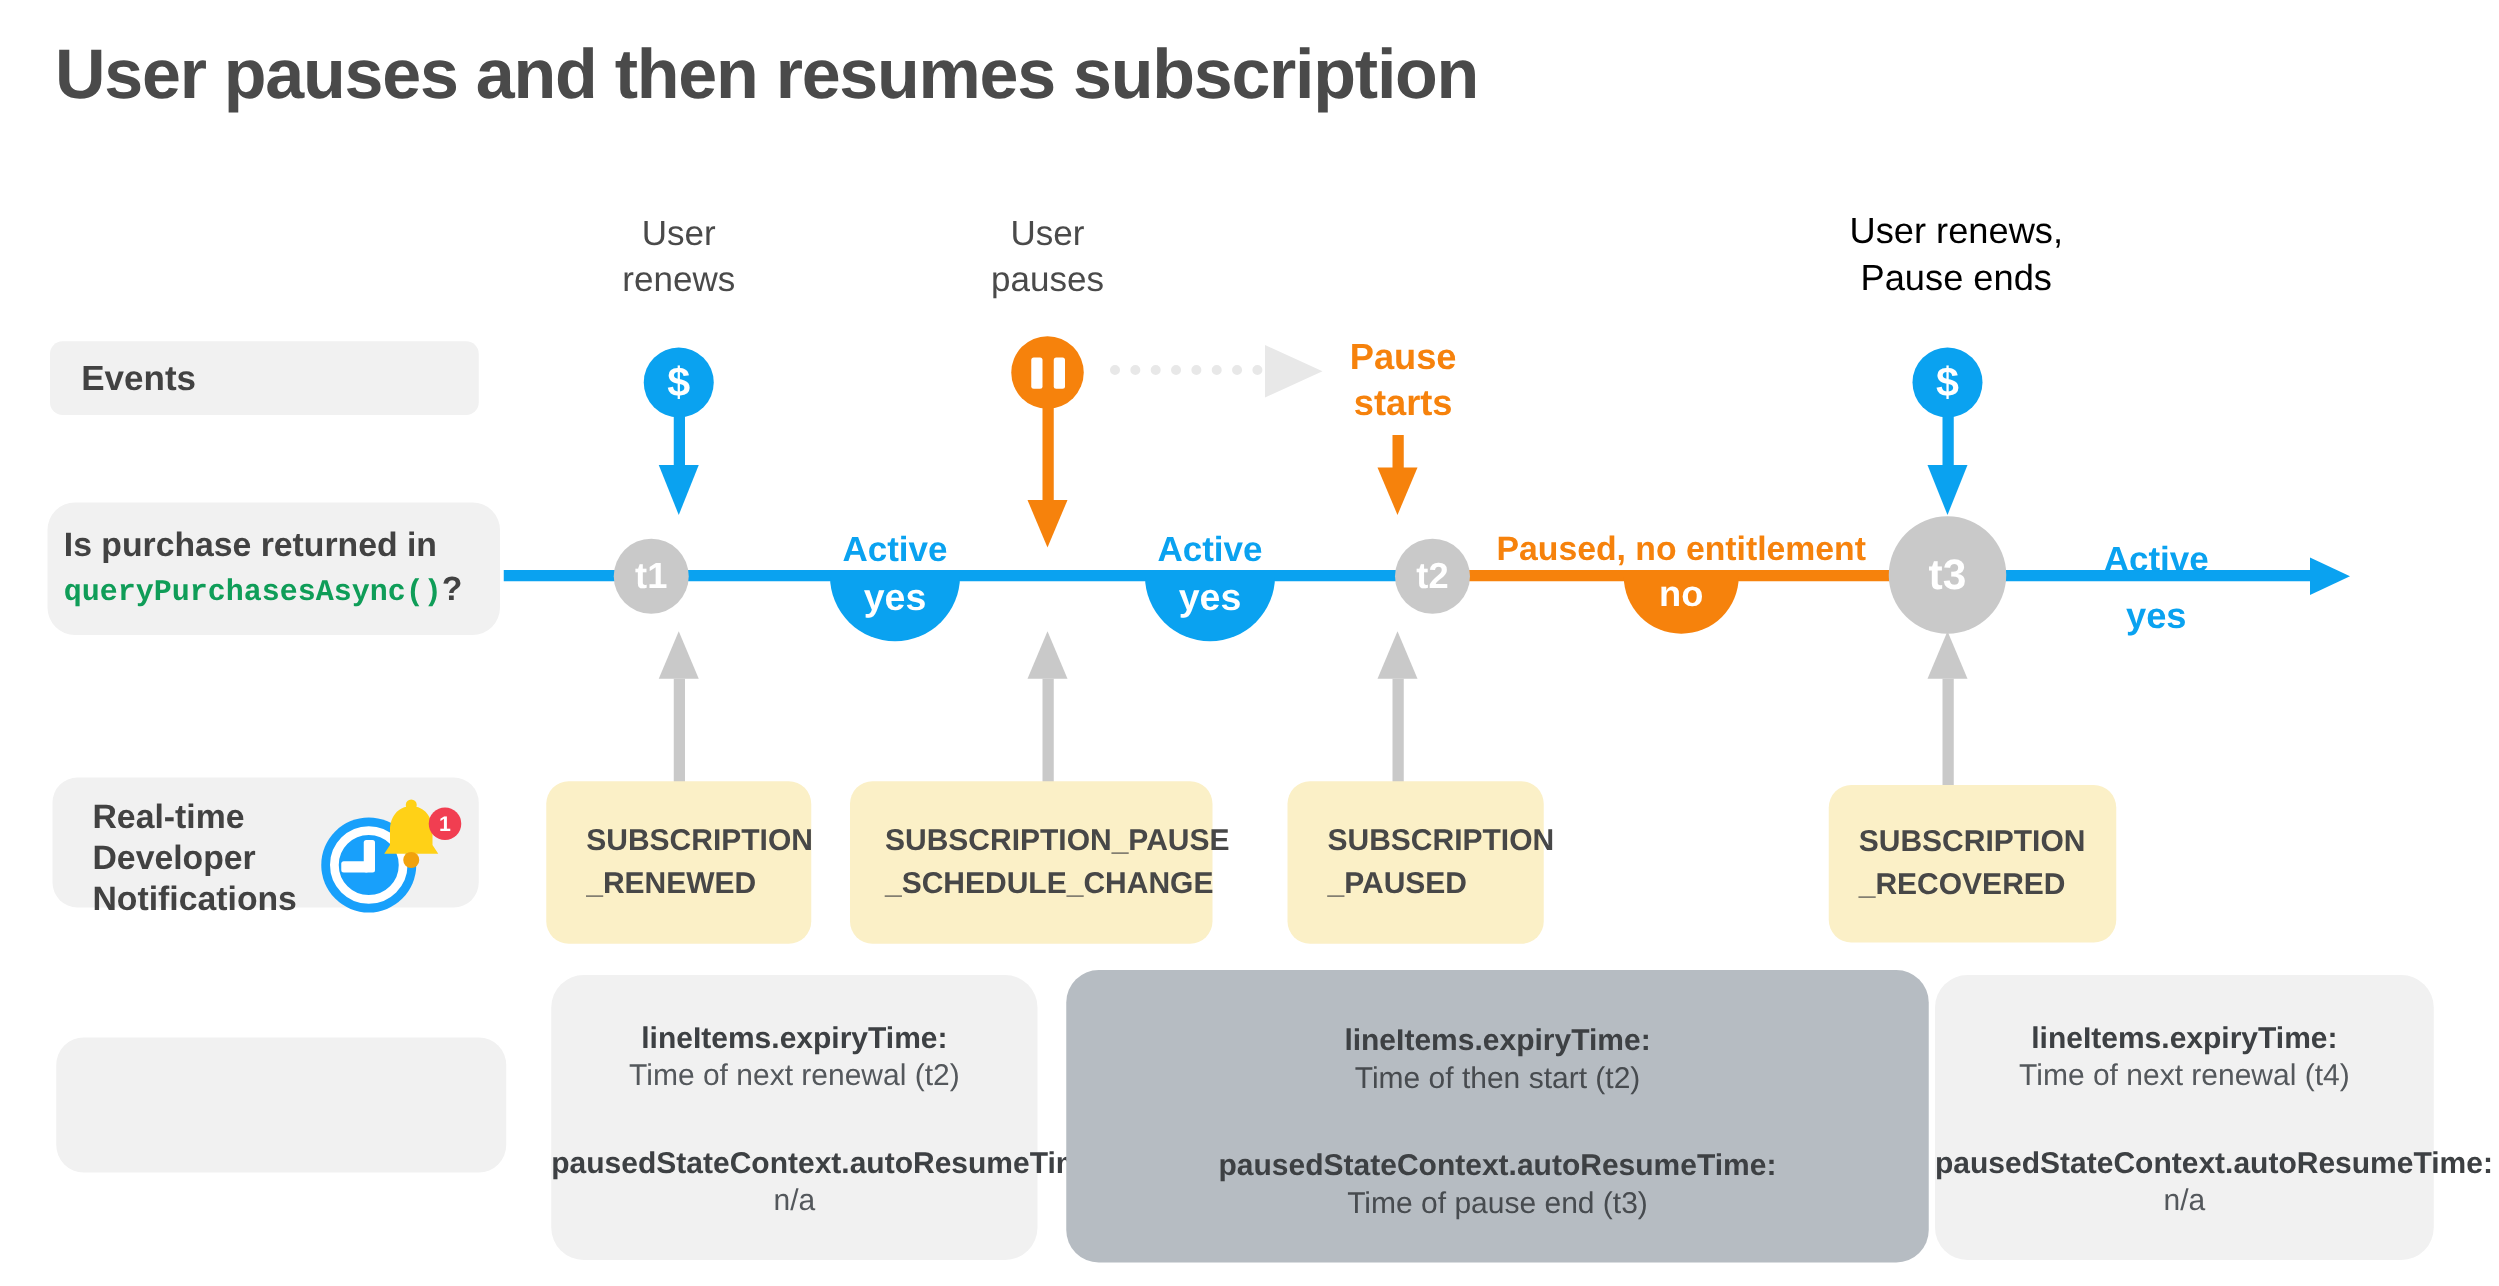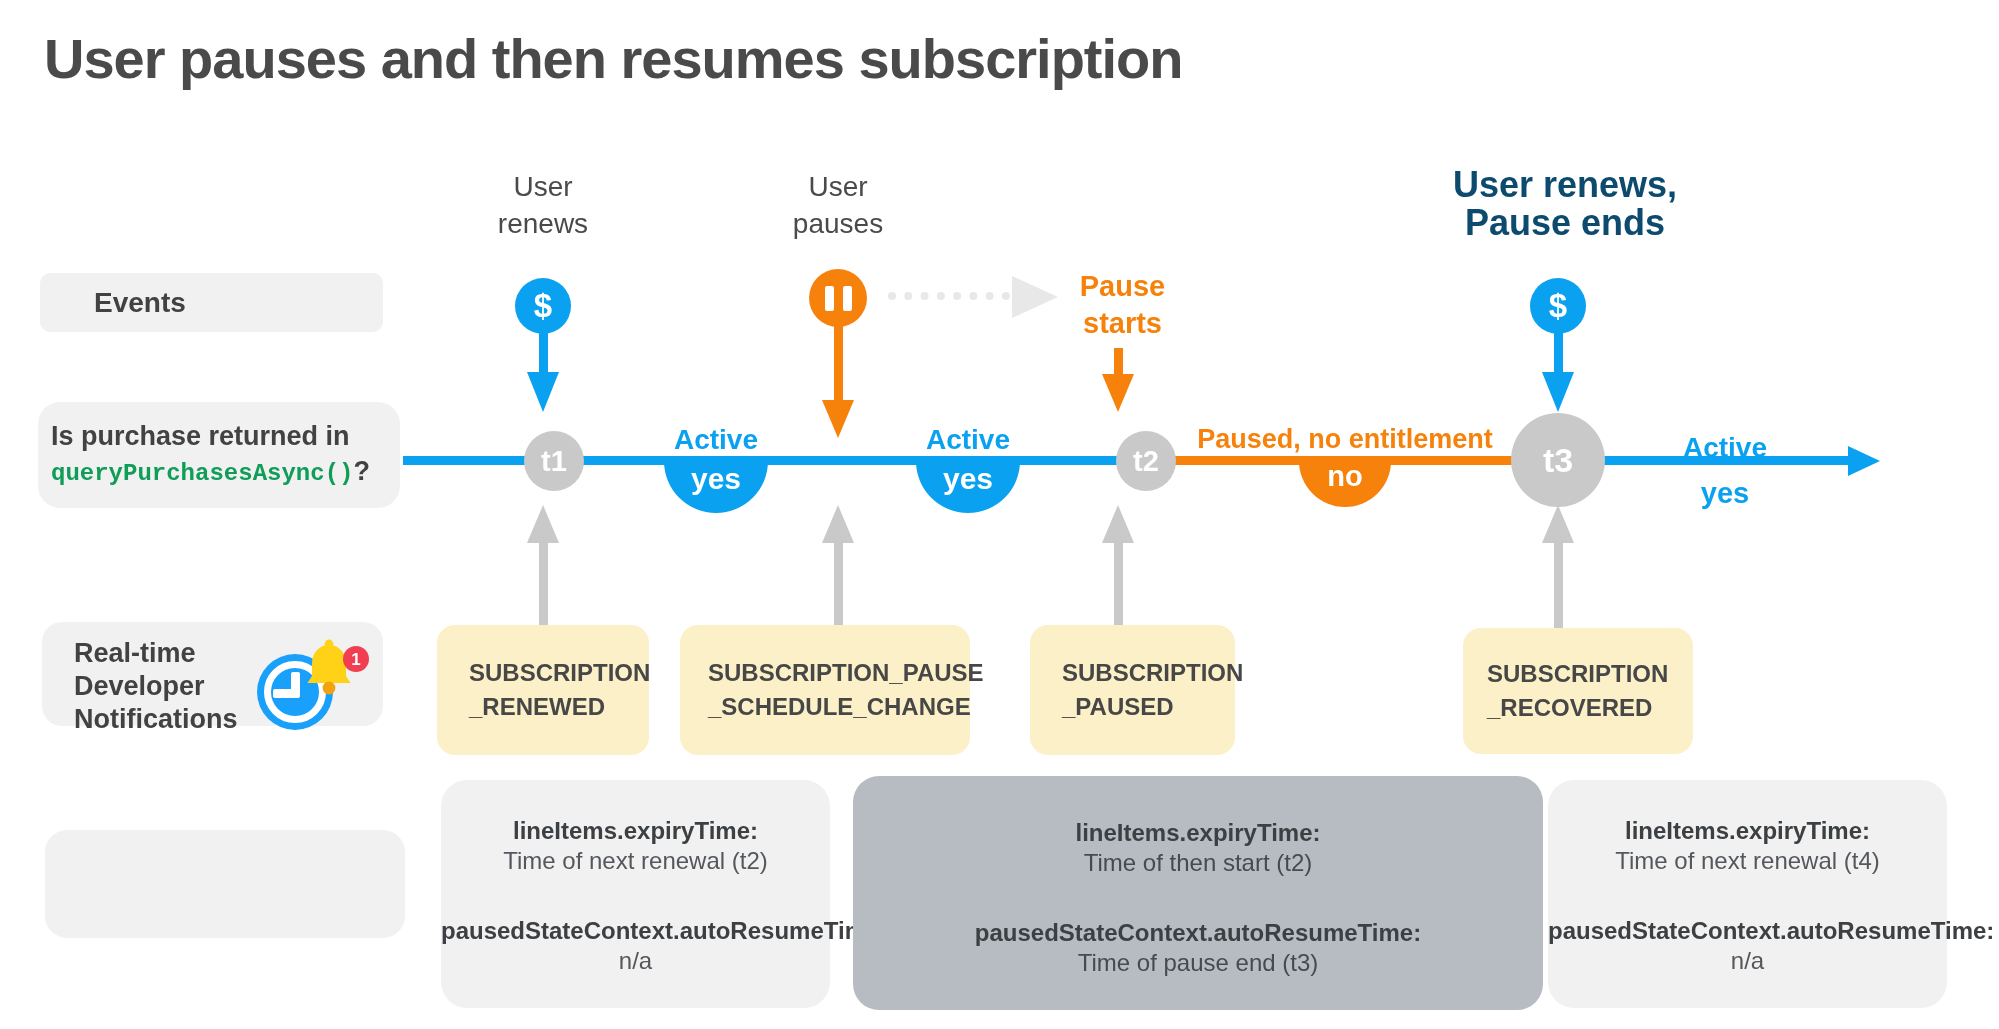--- a/index.html
+++ b/index.html
@@ -7,21 +7,21 @@
     position:relative; width:1999px; height:1029px; background:#ffffff;
     font-family:"Liberation Sans", sans-serif; overflow:hidden;
   }
   
   .title { position:absolute; left:44px; top:26px; font-size:56px; font-weight:bold;
            color:#4a4a4a; letter-spacing:-1px; }
   
   .rowlabel { position:absolute; background:#f1f1f1; color:#424242; font-weight:bold;
               box-sizing:border-box; }
   #lbl-events  { left:40px; top:273px; width:343px; height:59px; border-radius:10px;
-                 font-size:28px; display:flex; align-items:center; padding-left:54px; }
+                 font-size:28px; display:flex; align-items:center; padding-left:25px; }
   #lbl-purchase{ left:38px; top:402px; width:362px; height:106px; border-radius:22px;
                  font-size:27px; line-height:35px; padding:17px 0 0 13px; }
   #lbl-purchase .code { font-family:"Liberation Mono", monospace; color:#0f9d58;
                  font-weight:bold; font-size:24px; }
   #lbl-rtdn    { left:42px; top:622px; width:341px; height:104px; border-radius:20px;
                  font-size:27px; line-height:33px; padding:15px 0 0 32px; }
   #lbl-fields  { left:45px; top:830px; width:360px; height:108px; border-radius:22px;
                  font-size:27px; line-height:34px; padding:20px 0 0 30px; }
   
   .rtdn-icon-wrap { position:absolute; left:215px; top:22px; width:130px; height:96px; }
@@ -40,32 +40,32 @@
   
   .tl-seg { position:absolute; top:456px; height:9px; }
   #seg-blue1  { left:403px;  width:715px; background:#0aa2f0; }
   #seg-orange { left:1118px; width:440px; background:#f6820c; }
   #seg-blue2  { left:1558px; width:292px; background:#0aa2f0; }
   #tl-head { position:absolute; left:1848px; top:446px; width:0; height:0;
              border-top:15px solid transparent; border-bottom:15px solid transparent;
              border-left:32px solid #0aa2f0; }
   .tnode { position:absolute; background:#c9c9c9; border-radius:50%; color:#ffffff;
            font-weight:bold; display:flex; align-items:center; justify-content:center; }
-  #t1 { left:524px;  top:431px; width:60px; height:60px; font-size:29px; }
+  #t1 { left:491px;  top:431px; width:60px; height:60px; font-size:29px; }
   #t2 { left:1116px; top:431px; width:60px; height:60px; font-size:29px; }
   #t3 { left:1511px; top:413px; width:94px; height:94px; font-size:34px; }
   
   .evt-label { position:absolute; text-align:center; font-size:28px; color:#4a4a4a;
                line-height:37px; }
   #evt1-label { left:443px; top:168px; width:200px; }
   #evt2-label { left:738px; top:168px; width:200px; }
   #pause-starts { position:absolute; left:1040px; top:268px; width:165px; text-align:center;
                font-size:29px; font-weight:bold; color:#f6820c; line-height:37px; }
   #evt3-label { position:absolute; left:1435px; top:166px; width:260px; text-align:center;
-               font-size:36px; font-weight:bold; color:#0c4a6e; line-height:38px; }
+               font-size:29px; font-weight:normal; color:#000000; line-height:38px; }
   .evt-circle { position:absolute; border-radius:50%; display:flex; align-items:center;
                justify-content:center; color:#ffffff; font-weight:bold; }
   #dollar1 { left:515px;  top:278px; width:56px; height:56px; background:#0aa2f0; font-size:33px; }
   #dollar2 { left:1530px; top:278px; width:56px; height:56px; background:#0aa2f0; font-size:33px; }
   #pause-circle { left:809px; top:269px; width:58px; height:58px; background:#f6820c;
                display:flex; gap:9px; align-items:center; justify-content:center; }
   .pause-bar { width:9px; height:25px; background:#ffffff; border-radius:2px; }
   
   .stem { position:absolute; width:9px; }
   .head-down { position:absolute; width:0; height:0;

